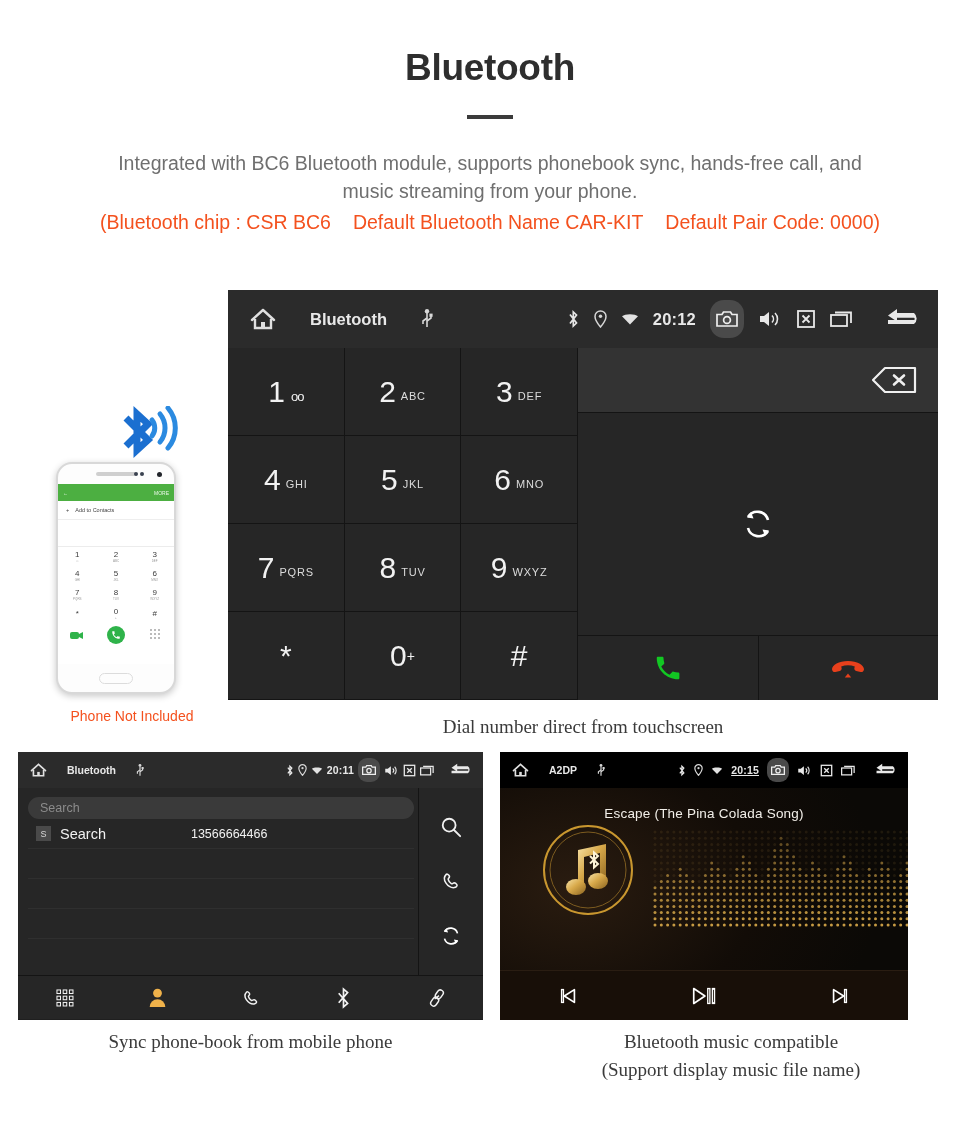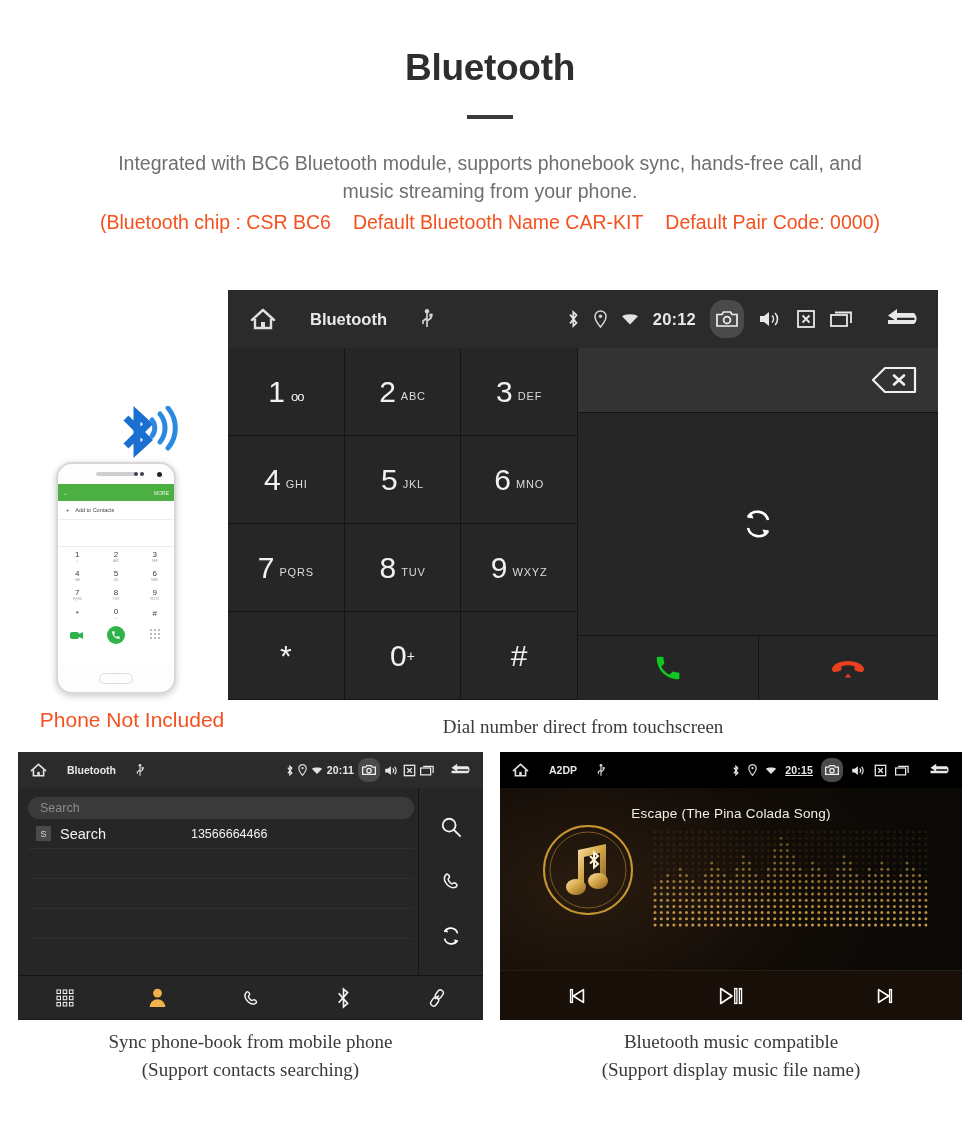--- a/index.html
+++ b/index.html
@@ -96,21 +96,21 @@
     width:15px; height:15px; background:#4a4a4a; color:#d8d8d8; font-size:9px;
     display:flex; align-items:center; justify-content:center; margin-right:9px;
   }
   .ct-name { color:#f1f1f1; font-size:14.5px; }
   .ct-num { color:#f1f1f1; font-size:12.5px; margin-left:85px; }
   .ct-side { width:64px; display:flex; flex-direction:column; align-items:center;
              justify-content:space-around; padding:12px 0; }
   #contacts-unit .navbar { height:44px; }
 
   
-  #music-unit { left:500px; top:752px; width:462px; height:268px; background:#140d07; }
+  #music-unit { left:500px; top:752px; width:408px; height:268px; background:#140d07; }
   #music-unit .statusbar { height:36px; padding:0 10px 0 12px; font-size:10.5px; background:#000; }
   #music-unit .sb-left { gap:20px; }
   #music-unit .sb-right { gap:8px;text-decoration:underline; }
   #music-unit .sb-ico.cam { width:22px; height:24px; border-radius:9px; }
 
   .mu-body {
     height:182px; position:relative;
     background:
       radial-gradient(ellipse 75% 120% at 18% 55%, #2a1c10 0%, #120c07 60%, #0b0906 100%),
       linear-gradient(160deg, #152030 0%, #0d0a07 45%);
@@ -145,21 +145,21 @@
             color:#3b3b3b; }
   .ph-key .n { font-size:8px; line-height:8px; }
   .ph-key .s { font-size:3px; color:#9a9a9a; line-height:4px; }
   .ph-actions { height:24px; display:flex; align-items:center; }
   .ph-act { flex:1; display:flex; align-items:center; justify-content:center; }
   .ph-callbtn { width:18px; height:18px; border-radius:50%; background:#2fb34a;
                 display:flex; align-items:center; justify-content:center; }
   .ph-bot { height:28px; display:flex; align-items:center; justify-content:center; }
   .ph-home { width:34px; height:11px; border:1.5px solid #dcdcdc; border-radius:6px; }
   .phone-note { position:absolute; left:-16px; top:308px; width:200px; text-align:center;
-                color:#f4511e; font-size:21px; }
+                color:#f4511e; font-size:14px; }
 
   
   .cap { position:absolute; text-align:center; color:#3a3a3a; font-size:19px; line-height:28px;font-family:Liberation Serif, serif; }
   #cap-dialer { left:228px; top:713px; width:710px; }
   #cap-contacts { left:18px; top:1028px; width:465px; }
   #cap-music { left:500px; top:1028px; width:462px; }
 </style>
 </head>
 <body>
 
@@ -605,21 +605,20 @@
               <rect x="7" y="13.5" width="9" height="14" rx="4.5" transform="rotate(35 11.5 20.5)"></rect>
               <path d="M11.5 16.5 L18 11.5"></path>
             </g>
           </svg>
       </div>
     </div>
   </div>
 
   <div class="cap" id="cap-contacts">
     <div>Sync phone-book from mobile phone</div>
-    <div>(Support contacts searching)</div>
   </div>
 
   <div class="unit" id="music-unit">
     <div class="statusbar">
       <div class="sb-left">
         <span class="sb-ico">
           <svg width="17" height="14" viewBox="0 0 26 22">
               <path d="M13 2 L24 12 M13 2 L2 12" stroke="#e0e0e0" stroke-width="2.6" fill="none" stroke-linecap="round"></path>
               <path d="M5 11 L5 20 L21 20 L21 11" stroke="#e0e0e0" stroke-width="2.6" fill="none"></path>
               <rect x="11" y="14" width="4" height="6" fill="#e0e0e0"></rect>

